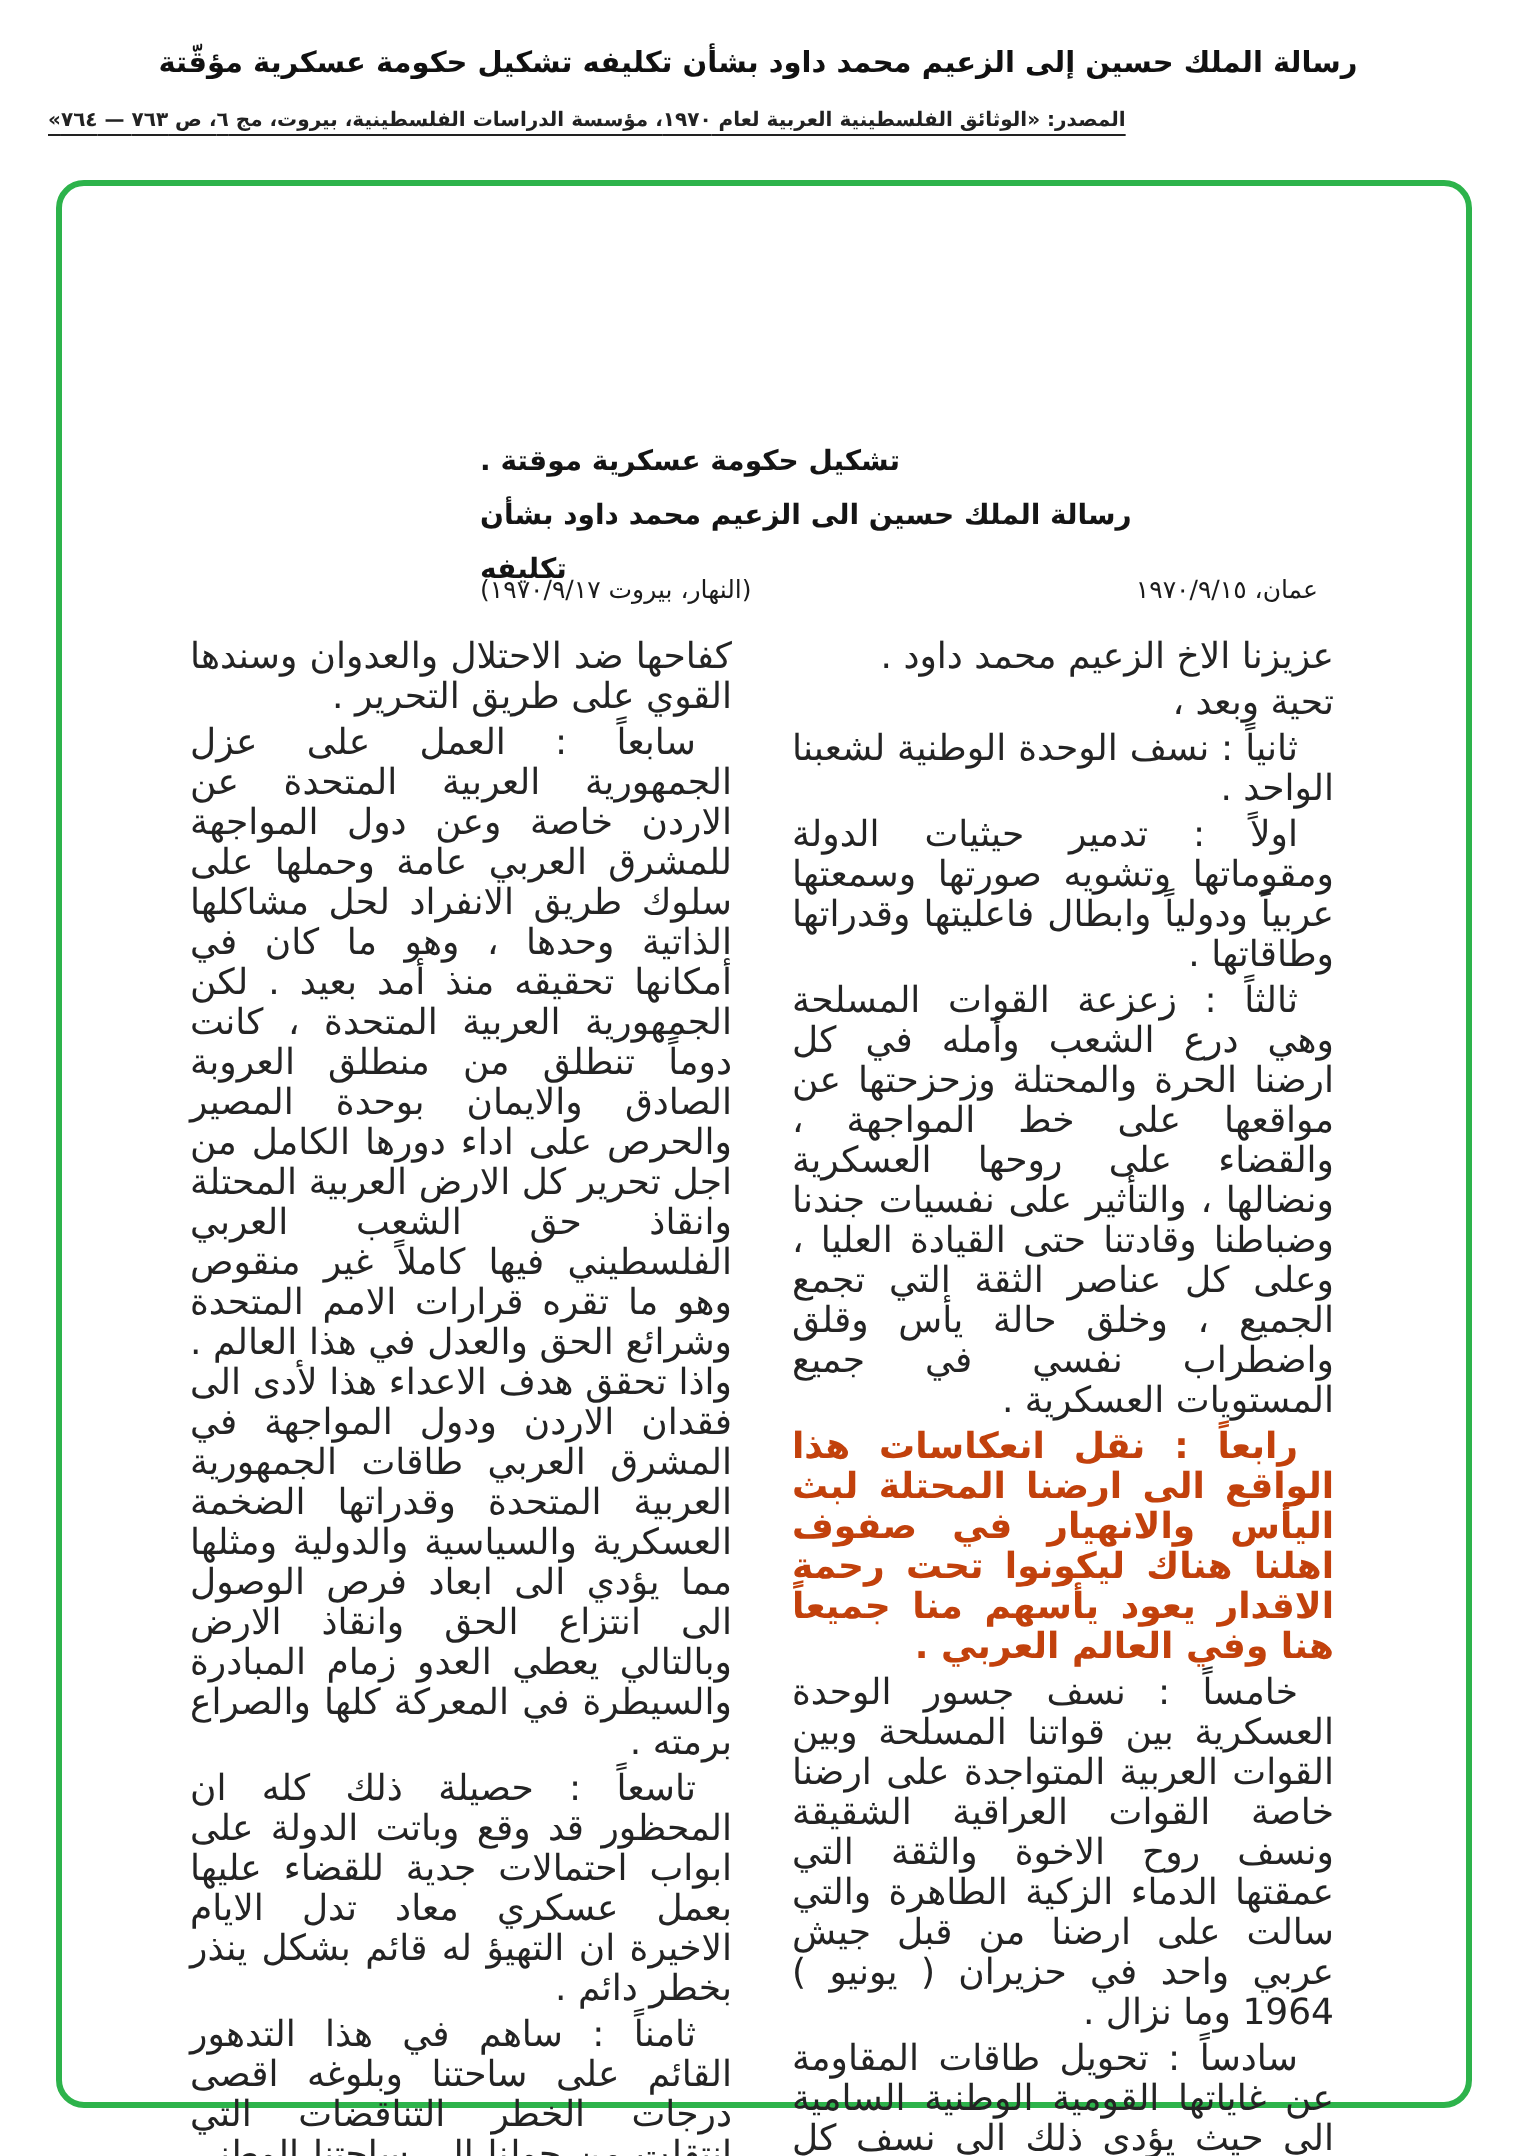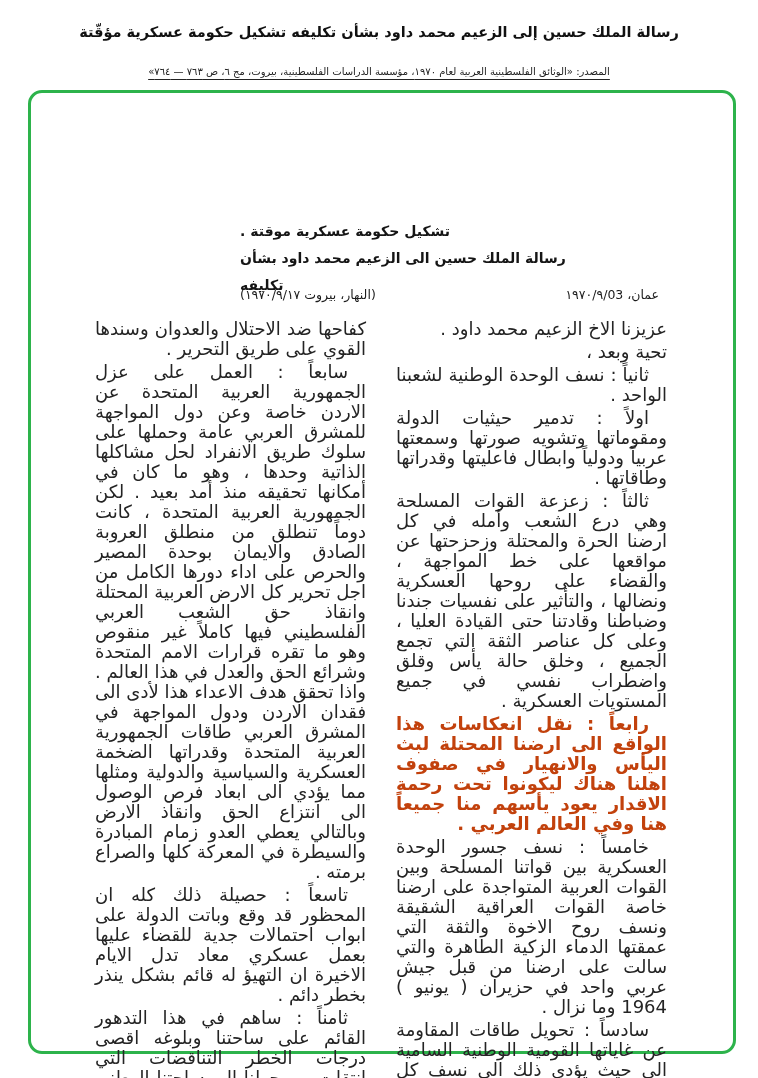--- a/index.html
+++ b/index.html
@@ -12,23 +12,23 @@
   .page{
     position:relative;width:758px;height:1078px;
     background:#ffffff;overflow:hidden;
   }
   .header-title{
     direction:rtl;text-align:center;
     font-weight:bold;font-size:14.5px;
     padding-top:24px;color:#111;
   }
   .source-line{
-    direction:rtl;text-align:center;
-    font-weight:normal;font-size:10px;
-    margin:26px 24px 0 24px;
+    direction:rtl;text-align:left;
+    font-weight:bold;font-size:10px;
+    margin:15px 24px 0 24px;
     text-decoration:underline;
     text-underline-offset:4px;
     color:#222;
   }
   .green-box{
     position:absolute;left:28px;top:90px;
     width:702px;height:958px;
     border:3px solid #2db34b;
     border-radius:14px;
     background:#ffffff;
@@ -65,21 +65,21 @@
   <div class="source-line">المصدر: «الوثائق الفلسطينية العربية لعام ١٩٧٠، مؤسسة الدراسات الفلسطينية، بيروت، مج ٦، ص ٧٦٣ — ٧٦٤»</div>
 
   <div class="green-box">
 
     <div class="letter-title">
       <div>تشكيل حكومة عسكرية موقتة .</div>
       <div>رسالة الملك حسين الى الزعيم محمد داود بشأن تكليفه</div>
     </div>
 
     <div class="date-row">
-      <span>عمان، ١٩٧٠/٩/03</span>
+      <span>عمان، ١٩٧٠/٩/١٥</span>
       <span>(النهار، بيروت ١٩٧٠/٩/١٧)</span>
     </div>
 
     <div class="columns">
 
       <div class="col">
         <p class="no-indent">عزيزنا الاخ الزعيم محمد داود .</p>
         <p class="no-indent">تحية وبعد ،</p>
         <p>ثانياً : نسف الوحدة الوطنية لشعبنا الواحد .</p>
         <p>اولاً : تدمير حيثيات الدولة ومقوماتها وتشويه صورتها وسمعتها عربياً ودولياً وابطال فاعليتها وقدراتها وطاقاتها .</p>

